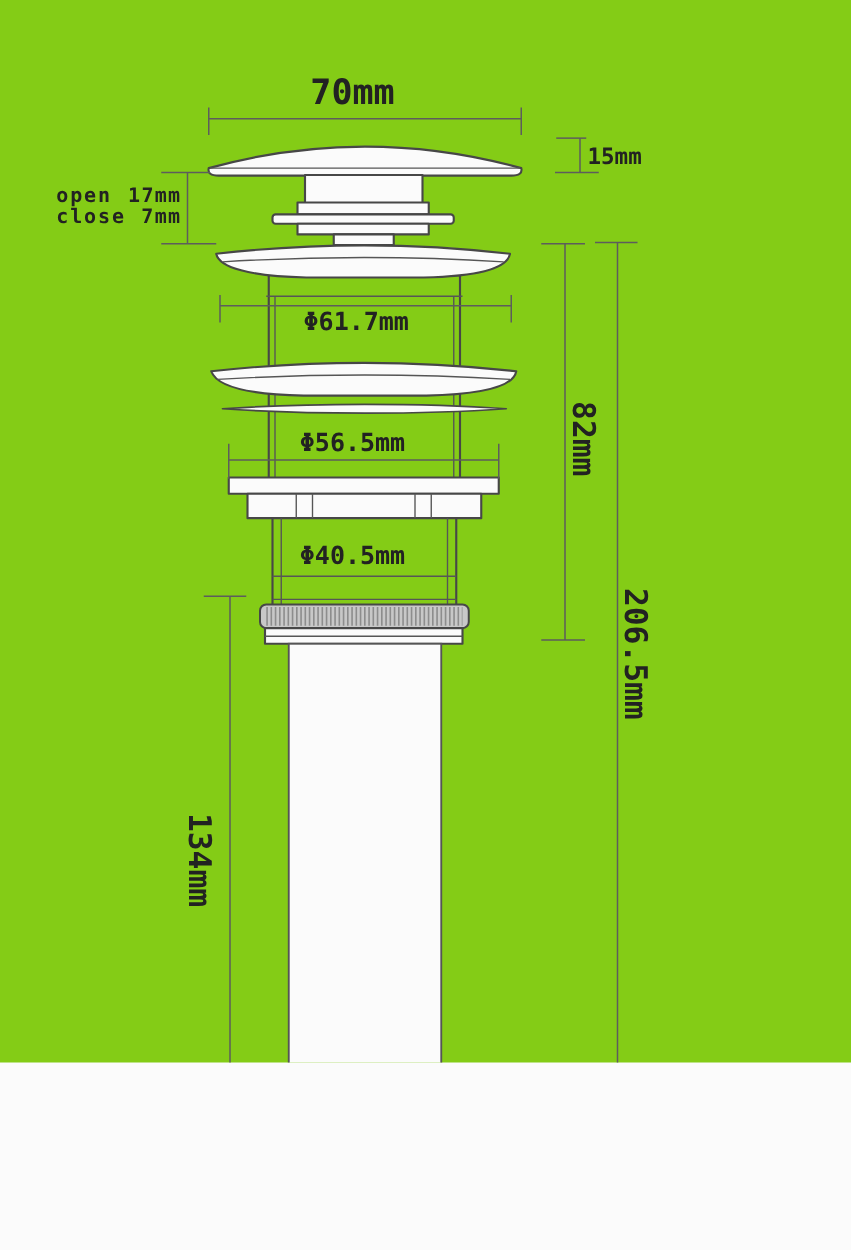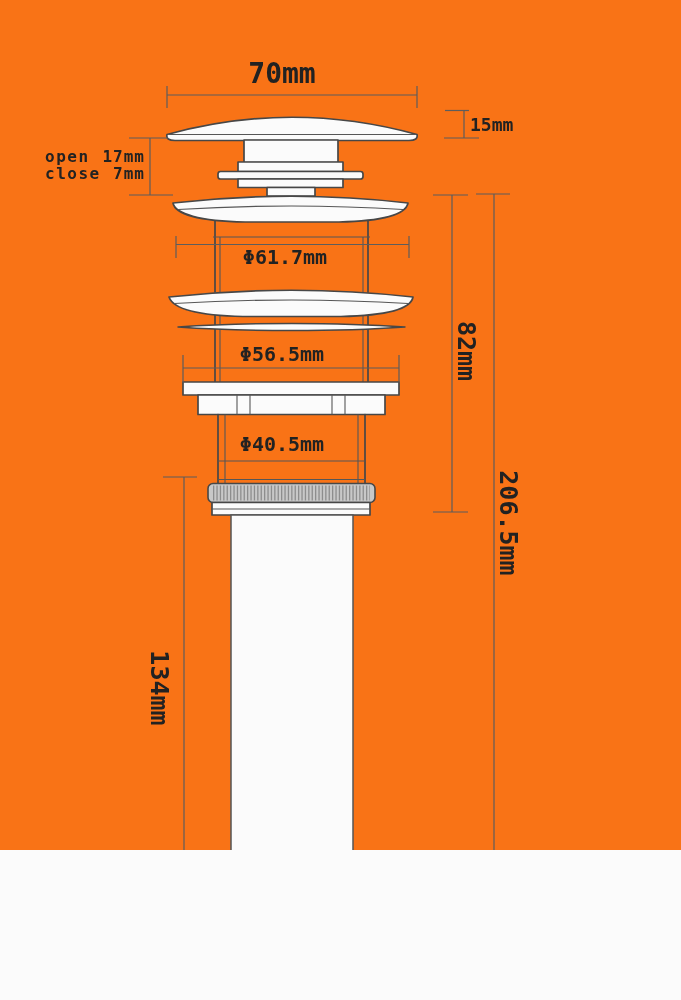--- a/index.html
+++ b/index.html
@@ -1,21 +1,21 @@
 <!DOCTYPE html>
 <html><head>
 <meta charset="utf-8">
 <style>
   html,body{margin:0;padding:0;}
   body{
     width:681px;height:1000px;
     background:#fbfbfb;
     font-family:"DejaVu Sans Mono","Liberation Mono",monospace;
   }
-  .canvas{position:relative;width:681px;height:850px;background:#f97316;overflow:hidden;}
+  .canvas{position:relative;width:681px;height:850px;background:#84cc16;overflow:hidden;}
   svg{display:block;}
   .outline{stroke:#474747;stroke-width:1.7;fill:none;stroke-linecap:round;}
   .outline-f{stroke:#474747;stroke-width:1.7;fill:#fbfbfb;stroke-linejoin:round;}
   .thin{stroke:#565656;stroke-width:1.1;fill:none;}
   .dim{stroke:#5d5d5d;stroke-width:1.2;fill:none;stroke-linecap:butt;}
   .txt{
     font-family:"DejaVu Sans Mono","Liberation Mono",monospace;
     font-weight:bold;fill:#222222;
   }
 </style>

